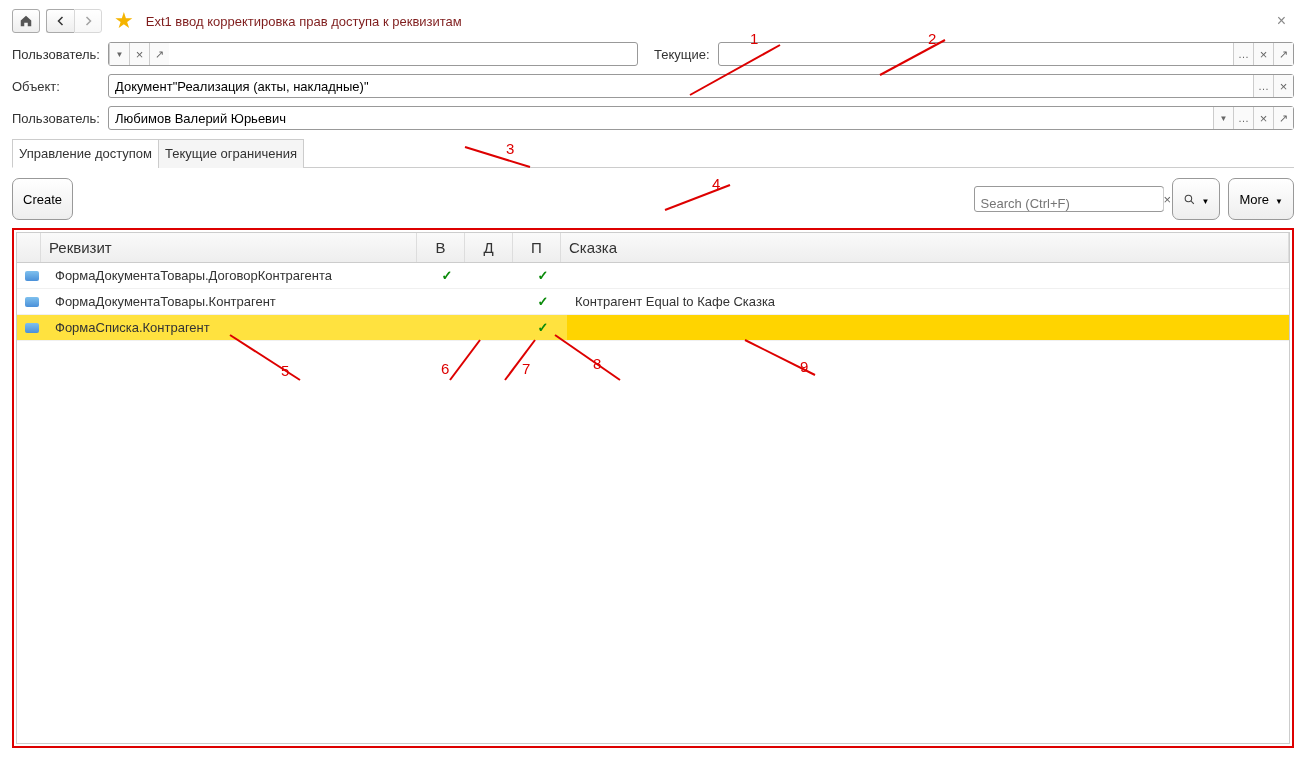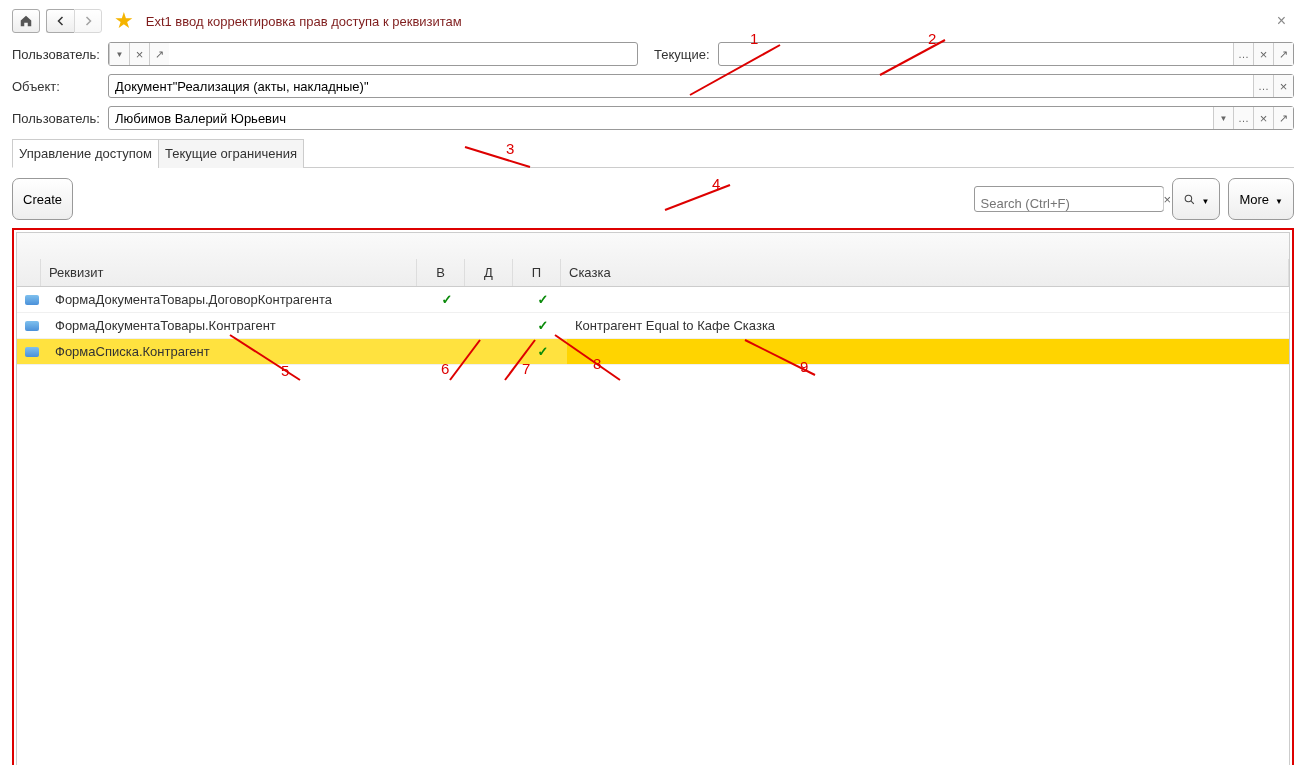--- a/index.html
+++ b/index.html
@@ -37,21 +37,21 @@
 .btn { height: 42px; padding: 0 10px; border: 1px solid #999; background: linear-gradient(#fff,#eee); border-radius: 7px; font-size: 13px; cursor: pointer; display: flex; align-items: center; gap: 4px; }
 .spacer { flex: 1; }
 .search-wrap { display: flex; border: 1px solid #999; border-radius: 3px; height: 26px; width: 190px; }
 .search-wrap input { flex: 1; border: none; padding: 0 6px; font-size: 13px; outline: none; background: transparent; color: #999; margin-top: 8px; }
 .search-wrap .sx { width: 22px; border-left: 1px solid #ccc; display: flex; align-items: center; justify-content: center; cursor: pointer; color: #666; }
 .btn .caret::after { content: '▼'; font-size: 8px; margin-left: 2px; }
 
 .table-area { margin: 0 12px 12px; border: 2px solid #d00; padding: 2px; }
 .grid { width: 100%; border: 1px solid #ccc; }
 .grid-head { display: flex; background: linear-gradient(#fafafa,#eee); border-bottom: 1px solid #ccc; }
-.gh { padding: 6px 8px; font-size: 13px; border-right: 1px solid #ddd; margin-top: 26px; }
+.gh { padding: 6px 8px; font-size: 15px; border-right: 1px solid #ddd; }
 .gh.c1 { flex: 0 0 24px; }
 .gh.c2 { flex: 0 0 376px; }
 .gh.c3, .gh.c4, .gh.c5 { flex: 0 0 48px; text-align: center; }
 .gh.c6 { flex: 1; }
 .grid-body { height: 480px; overflow-y: scroll; }
 .gr { display: flex; align-items: center; height: 26px; border-bottom: 1px solid #f0f0f0; }
 .gr.sel { background: #ffe23f; }
 .gc { padding: 0 8px; font-size: 13px; }
 .gc.c1 { flex: 0 0 24px; display:flex; align-items:center; justify-content:center; }
 .gc.c2 { flex: 0 0 376px; }

